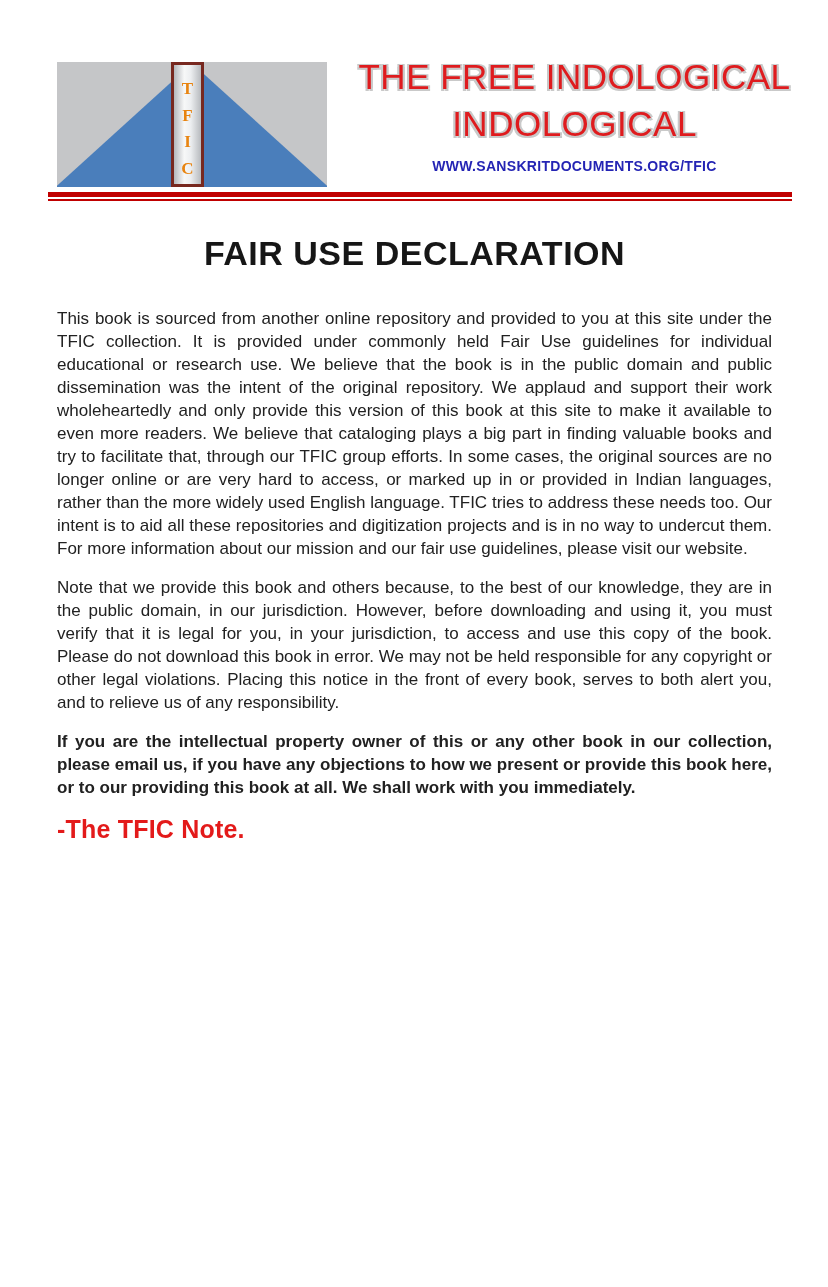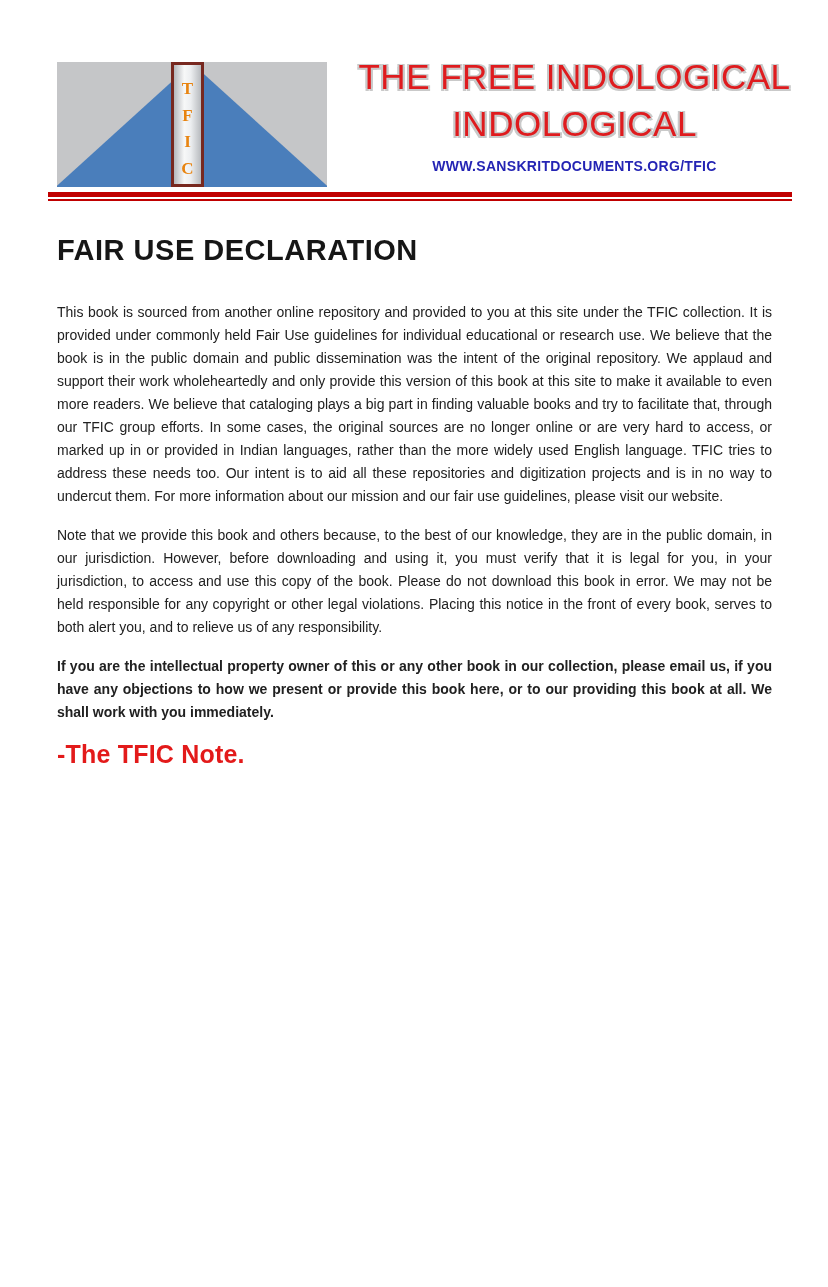--- a/index.html
+++ b/index.html
@@ -54,25 +54,25 @@
     position:absolute; left:48px; top:192px; width:744px; height:9px;
     background:linear-gradient(to bottom,
       var(--rule-red, #c00000) 0px, var(--rule-red, #c00000) 5px,
       #ffffff 5px, #ffffff 6.5px,
       var(--rule-red, #c00000) 6.5px, var(--rule-red, #c00000) 9px);
   }
 
   
   .content { position:absolute; left:57px; top:234px; width:715px; }
   .heading {
-    font-size:29px; font-weight:bold; letter-spacing:0.5px; 
+    font-size:34px; font-weight:bold; letter-spacing:0.5px; text-align:center;
     color:var(--heading-black, #161616); margin:0 0 34px 0;
   }
   .body-para {
-    font-size:14px; line-height:23px; text-align:justify; text-justify:inter-word;
+    font-size:17px; line-height:23px; text-align:justify; text-justify:inter-word;
     color:var(--body-text, #212121); margin:0 0 16px 0;
   }
   .body-para.bold { font-weight:bold; margin-top:1px; }
   .signature {
     margin-top:16px; font-size:25px; font-weight:bold; letter-spacing:0.2px;
     color:var(--signature-red, #e31a1a);
   }
 </style>
 </head>
 <body>

